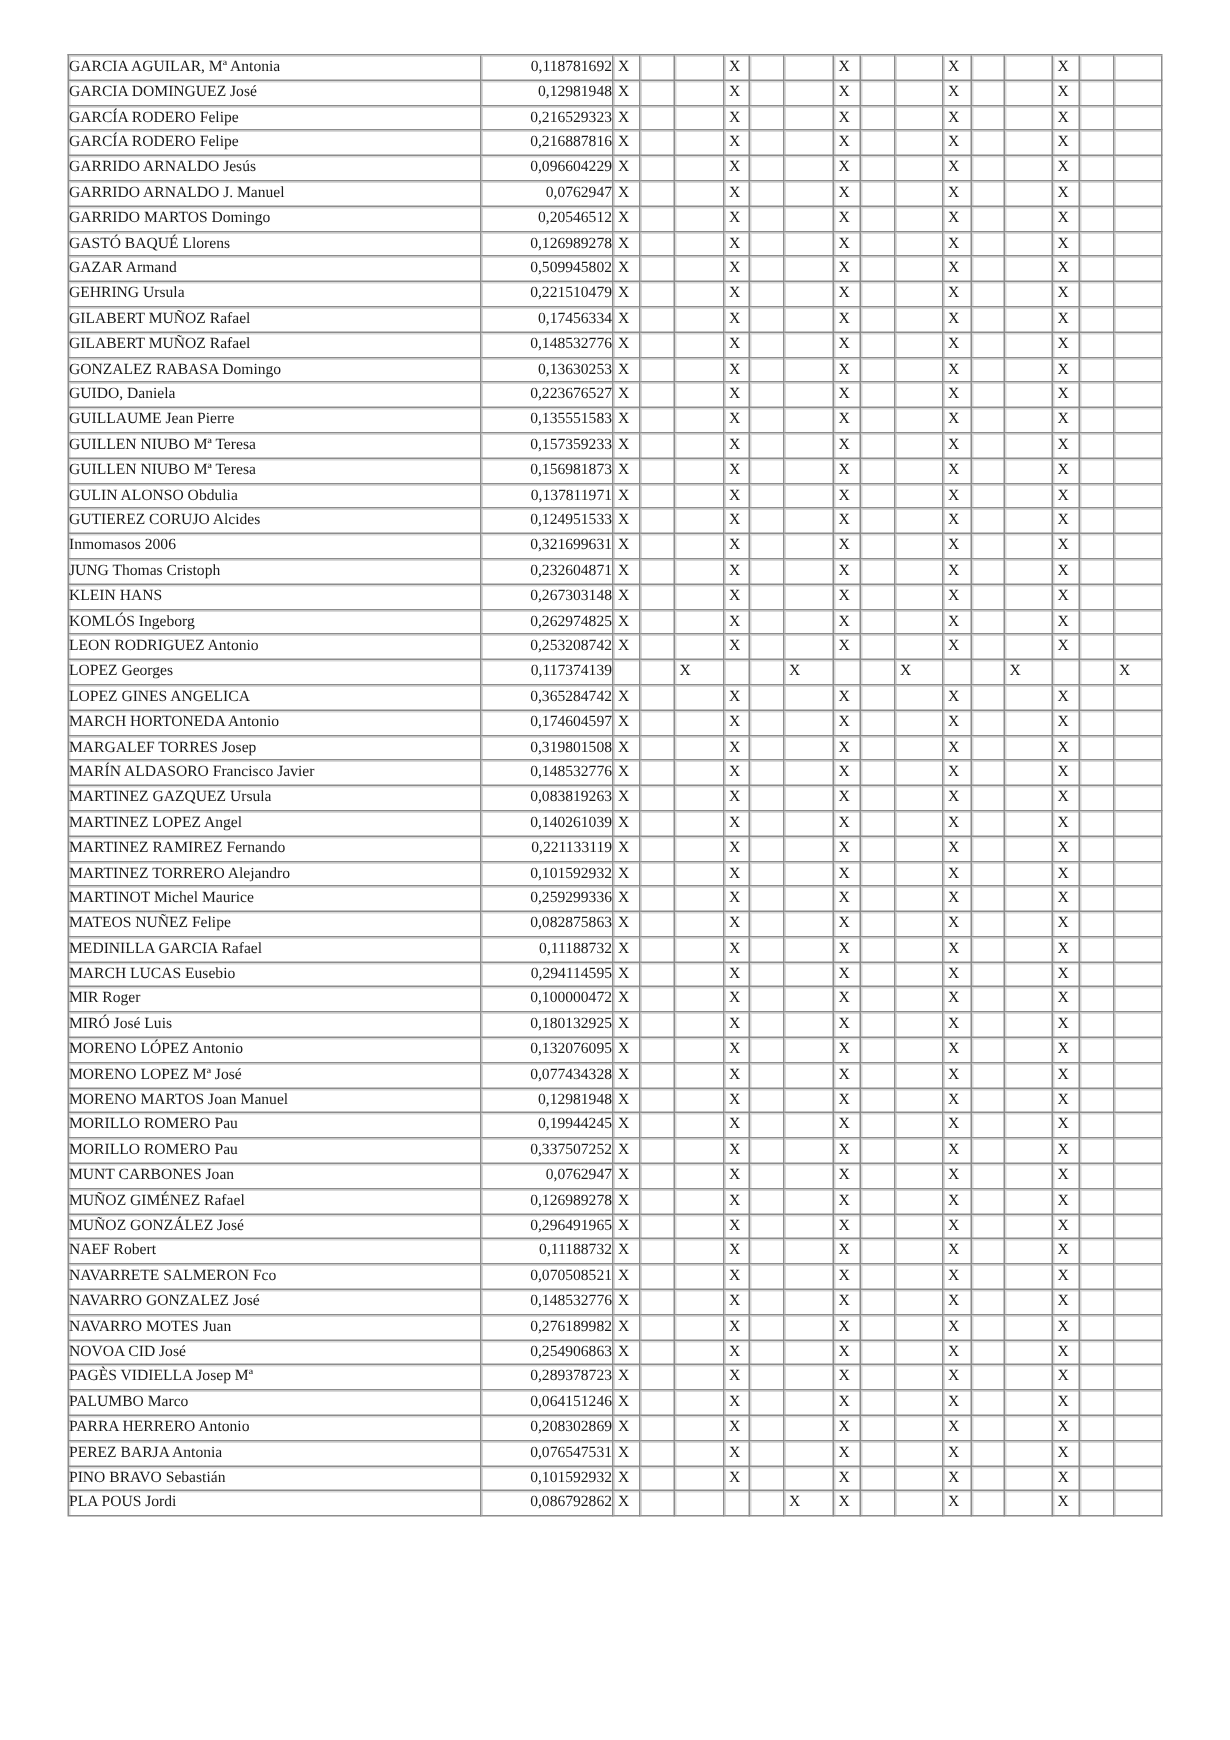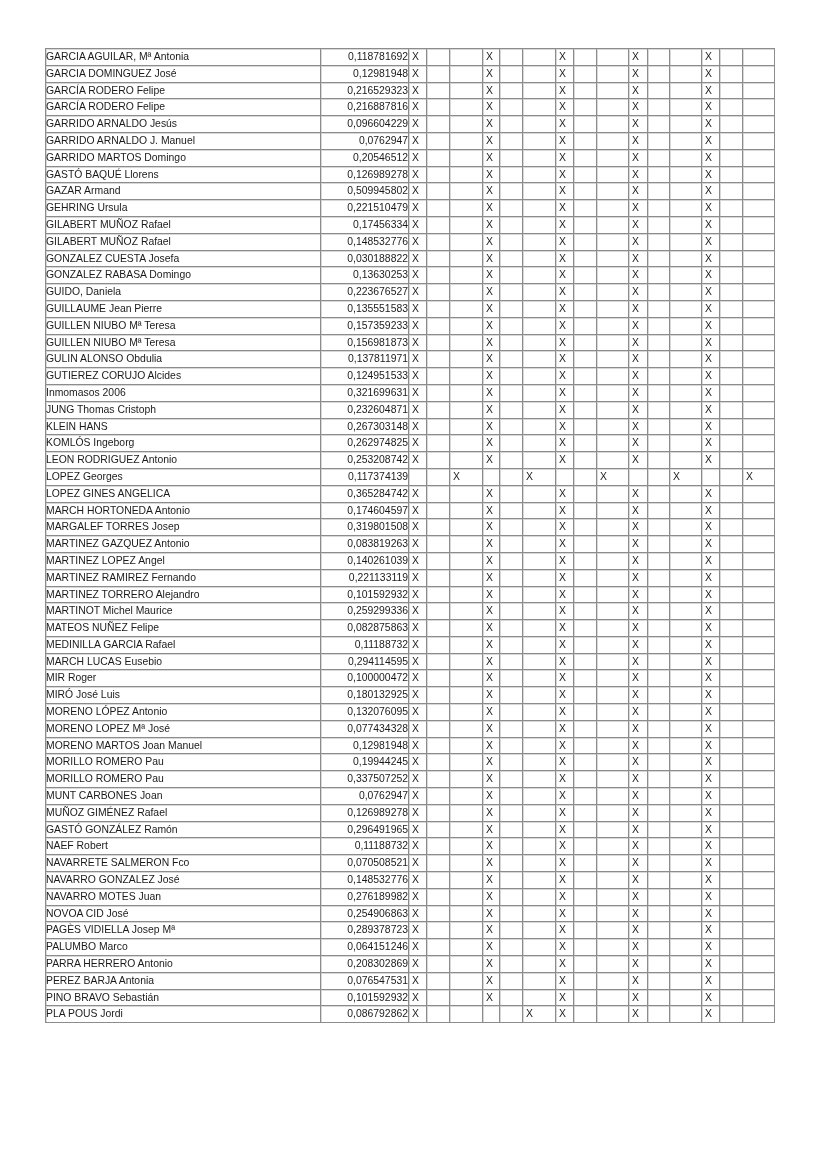--- a/index.html
+++ b/index.html
@@ -10,21 +10,22 @@
     body {
       width: 820px;
       height: 1160px;
       position: relative;
       font-family: "Liberation Sans", "DejaVu Sans", sans-serif;
       color: #1a1a1a;
     }
     .page {
       position: absolute;
       left: 45px;
-      top: 48px;
+      top: 36px;
+      font-family: Liberation Serif, serif;
     }
     table.grid {
       border-collapse: separate;
       border-spacing: 0;
       table-layout: fixed;
       border-top: 1px solid #8c8c8c;
       border-left: 1px solid #8c8c8c;
     }
     table.grid td {
       height: 15.8px;
@@ -289,39 +290,20 @@
           <td class="mark x-left"></td>
           <td class="mark x-left"></td>
           <td class="mark x-left">X</td>
           <td class="mark x-left"></td>
           <td class="mark x-left"></td>
           <td class="mark x-left">X</td>
           <td class="mark x-left"></td>
           <td class="mark x-left"></td>
         </tr>
         <tr>
-          <td class="name">GONZALEZ CUESTA Josefa</td>
-          <td class="val">0,030188822</td>
-          <td class="mark x-left">X</td>
-          <td class="mark x-left"></td>
-          <td class="mark x-left"></td>
-          <td class="mark x-left">X</td>
-          <td class="mark x-left"></td>
-          <td class="mark x-left"></td>
-          <td class="mark x-left">X</td>
-          <td class="mark x-left"></td>
-          <td class="mark x-left"></td>
-          <td class="mark x-left">X</td>
-          <td class="mark x-left"></td>
-          <td class="mark x-left"></td>
-          <td class="mark x-left">X</td>
-          <td class="mark x-left"></td>
-          <td class="mark x-left"></td>
-        </tr>
-        <tr>
           <td class="name">GONZALEZ RABASA Domingo</td>
           <td class="val">0,13630253</td>
           <td class="mark x-left">X</td>
           <td class="mark x-left"></td>
           <td class="mark x-left"></td>
           <td class="mark x-left">X</td>
           <td class="mark x-left"></td>
           <td class="mark x-left"></td>
           <td class="mark x-left">X</td>
           <td class="mark x-left"></td>
@@ -612,21 +594,40 @@
           <td class="mark x-left"></td>
           <td class="mark x-left"></td>
           <td class="mark x-left">X</td>
           <td class="mark x-left"></td>
           <td class="mark x-left"></td>
           <td class="mark x-left">X</td>
           <td class="mark x-left"></td>
           <td class="mark x-left"></td>
         </tr>
         <tr>
-          <td class="name">MARTINEZ GAZQUEZ Antonio</td>
+          <td class="name">MARÍN ALDASORO Francisco Javier</td>
+          <td class="val">0,148532776</td>
+          <td class="mark x-left">X</td>
+          <td class="mark x-left"></td>
+          <td class="mark x-left"></td>
+          <td class="mark x-left">X</td>
+          <td class="mark x-left"></td>
+          <td class="mark x-left"></td>
+          <td class="mark x-left">X</td>
+          <td class="mark x-left"></td>
+          <td class="mark x-left"></td>
+          <td class="mark x-left">X</td>
+          <td class="mark x-left"></td>
+          <td class="mark x-left"></td>
+          <td class="mark x-left">X</td>
+          <td class="mark x-left"></td>
+          <td class="mark x-left"></td>
+        </tr>
+        <tr>
+          <td class="name">MARTINEZ GAZQUEZ Ursula</td>
           <td class="val">0,083819263</td>
           <td class="mark x-left">X</td>
           <td class="mark x-left"></td>
           <td class="mark x-left"></td>
           <td class="mark x-left">X</td>
           <td class="mark x-left"></td>
           <td class="mark x-left"></td>
           <td class="mark x-left">X</td>
           <td class="mark x-left"></td>
           <td class="mark x-left"></td>
@@ -935,21 +936,21 @@
           <td class="mark x-left"></td>
           <td class="mark x-left"></td>
           <td class="mark x-left">X</td>
           <td class="mark x-left"></td>
           <td class="mark x-left"></td>
           <td class="mark x-left">X</td>
           <td class="mark x-left"></td>
           <td class="mark x-left"></td>
         </tr>
         <tr>
-          <td class="name">GASTÓ GONZÁLEZ Ramón</td>
+          <td class="name">MUÑOZ GONZÁLEZ José</td>
           <td class="val">0,296491965</td>
           <td class="mark x-left">X</td>
           <td class="mark x-left"></td>
           <td class="mark x-left"></td>
           <td class="mark x-left">X</td>
           <td class="mark x-left"></td>
           <td class="mark x-left"></td>
           <td class="mark x-left">X</td>
           <td class="mark x-left"></td>
           <td class="mark x-left"></td>

